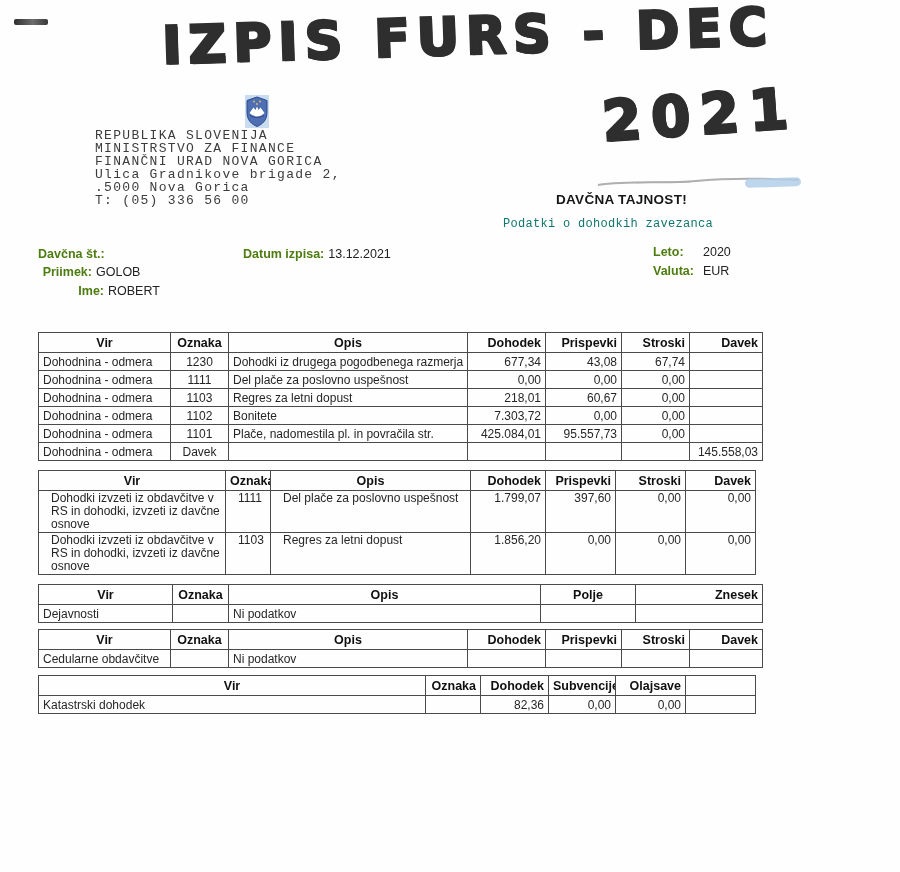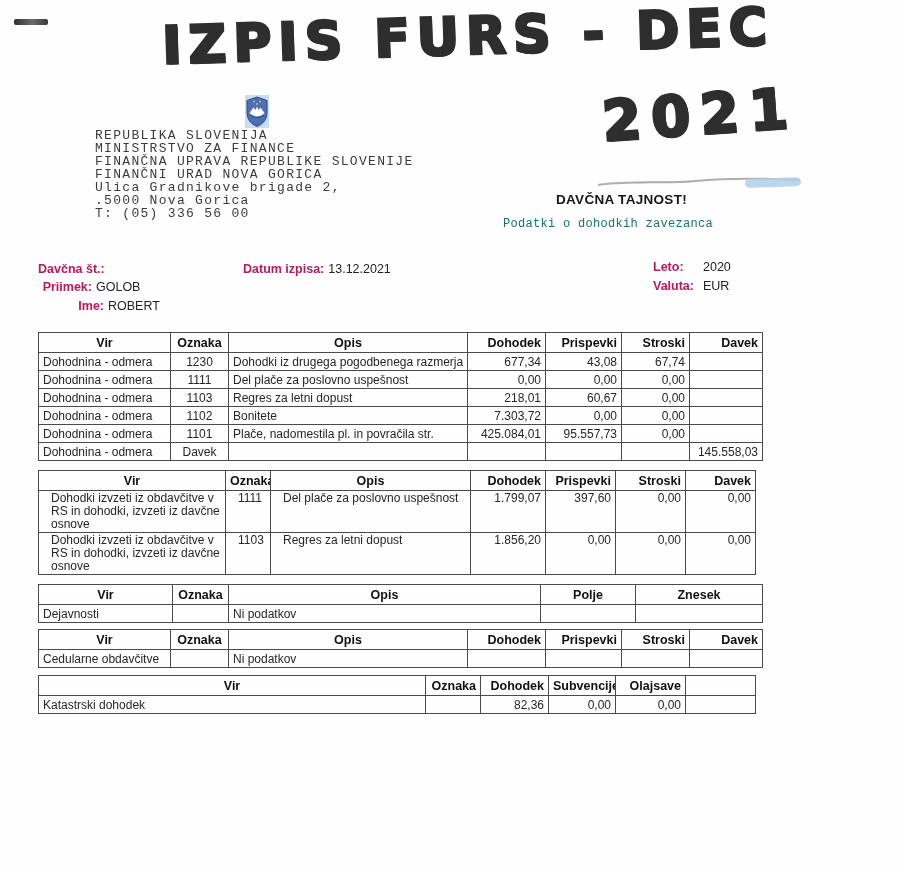--- a/index.html
+++ b/index.html
@@ -26,21 +26,21 @@
     font-family:"Liberation Mono",monospace;font-size:13px;line-height:13px;
     letter-spacing:1.3px;color:#3c3c3c;white-space:nowrap;}
   .gov-block div{height:13px;}
   .secrecy-title{position:absolute;left:556px;top:192px;font-size:13.5px;font-weight:bold;
     color:#161616;letter-spacing:.3px;}
   .secrecy-sub{position:absolute;left:503px;top:217px;font-family:Liberation Mono, monospace;
     font-size:12px;letter-spacing:.3px;color:#0f766e;}
 
   
   .info-row{position:absolute;font-size:12.5px;color:#222;white-space:nowrap;}
-  .info-label{display:inline-block;font-weight:bold;color:#be185d;margin-top:15px;}
+  .info-label{display:inline-block;font-weight:bold;color:#4d7c0f;}
   .lbl-r{width:66px;text-align:right;}
   .lbl-l{width:46px;text-align:left;}
   .info-value{margin-left:4px;}
   #row-davcna{left:38px;top:247px;}
   #row-priimek{left:26px;top:265px;}
   #row-ime{left:38px;top:284px;}
   #row-datum{left:243px;top:247px;}
   #row-leto{left:653px;top:245px;}
   #row-valuta{left:653px;top:264px;}
 
@@ -60,21 +60,21 @@
   #t1 .c4,#t4 .c4{width:78px}#t1 .c5,#t4 .c5{width:76px}#t1 .c6,#t4 .c6{width:68px}#t1 .c7,#t4 .c7{width:73px}
   #t2 .c1{width:187px}#t2 .c2{width:45px}#t2 .c3{width:200px}#t2 .c4{width:75px}
   #t2 .c5{width:70px}#t2 .c6{width:70px}#t2 .c7{width:70px}
   #t3 .c1{width:134px}#t3 .c2{width:56px}#t3 .c3{width:312px}#t3 .c4{width:95px}#t3 .c5{width:127px}
   #t5 .c1{width:387px}#t5 .c2{width:55px}#t5 .c3{width:68px}#t5 .c4{width:67px}#t5 .c5{width:70px}#t5 .c6{width:70px}
 
   #t1 th:nth-child(n+4),#t1 td:nth-child(n+4),
   #t2 th:nth-child(n+4),#t2 td:nth-child(n+4),
   #t4 th:nth-child(n+4),#t4 td:nth-child(n+4){text-align:right;}
   #t1 td:nth-child(2),#t4 td:nth-child(2){text-align:center;}
-  #t3 th:nth-child(5),#t3 td:nth-child(5){}
+  #t3 th:nth-child(5),#t3 td:nth-child(5){text-align:right;}
   #t5 th:nth-child(2),#t5 th:nth-child(3),#t5 th:nth-child(4),#t5 th:nth-child(5),
   #t5 td:nth-child(3),#t5 td:nth-child(4),#t5 td:nth-child(5){text-align:right;}
   #t2 td{white-space:normal;vertical-align:top;line-height:12.8px;height:39px;padding-left:12px;}
 </style>
 </head>
 <body>
 
 <div class="page">
 
   <div class="artifact-dash"></div>
@@ -89,21 +89,20 @@
              Q16 21.5 12 21.5 Q8 21.5 4.5 18 Z" fill="#ffffff"></path>
     <path d="M5 20.5 Q12 24.5 19 20.5" stroke="#2d4a8a" stroke-width="1" fill="none"></path>
     <circle cx="9" cy="6.5" r="0.9" fill="#e8c35a"></circle>
     <circle cx="15" cy="6.5" r="0.9" fill="#e8c35a"></circle>
     <circle cx="12" cy="9" r="0.9" fill="#e8c35a"></circle>
   </svg>
 
   <div class="gov-block">
     <div>REPUBLIKA SLOVENIJA</div>
     <div>MINISTRSTVO ZA FINANCE</div>
-    <div>FINANČNA UPRAVA REPUBLIKE SLOVENIJE</div>
     <div>FINANČNI URAD NOVA GORICA</div>
     <div>Ulica Gradnikove brigade 2,</div>
     <div>.5000 Nova Gorica</div>
     <div>T: (05) 336 56 00</div>
   </div>
 
   <svg class="smudge-line" viewBox="0 0 205 14" xmlns="http://www.w3.org/2000/svg">
     <path d="M2 10 C 35 5, 70 9, 100 6 S 160 3, 203 5" stroke="#9b9b9b" stroke-width="2" fill="none" opacity="0.8"></path>
     <path d="M40 8 C 60 6, 80 8, 95 7" stroke="#aaaaaa" stroke-width="1.2" fill="none" opacity="0.6"></path>
   </svg>

